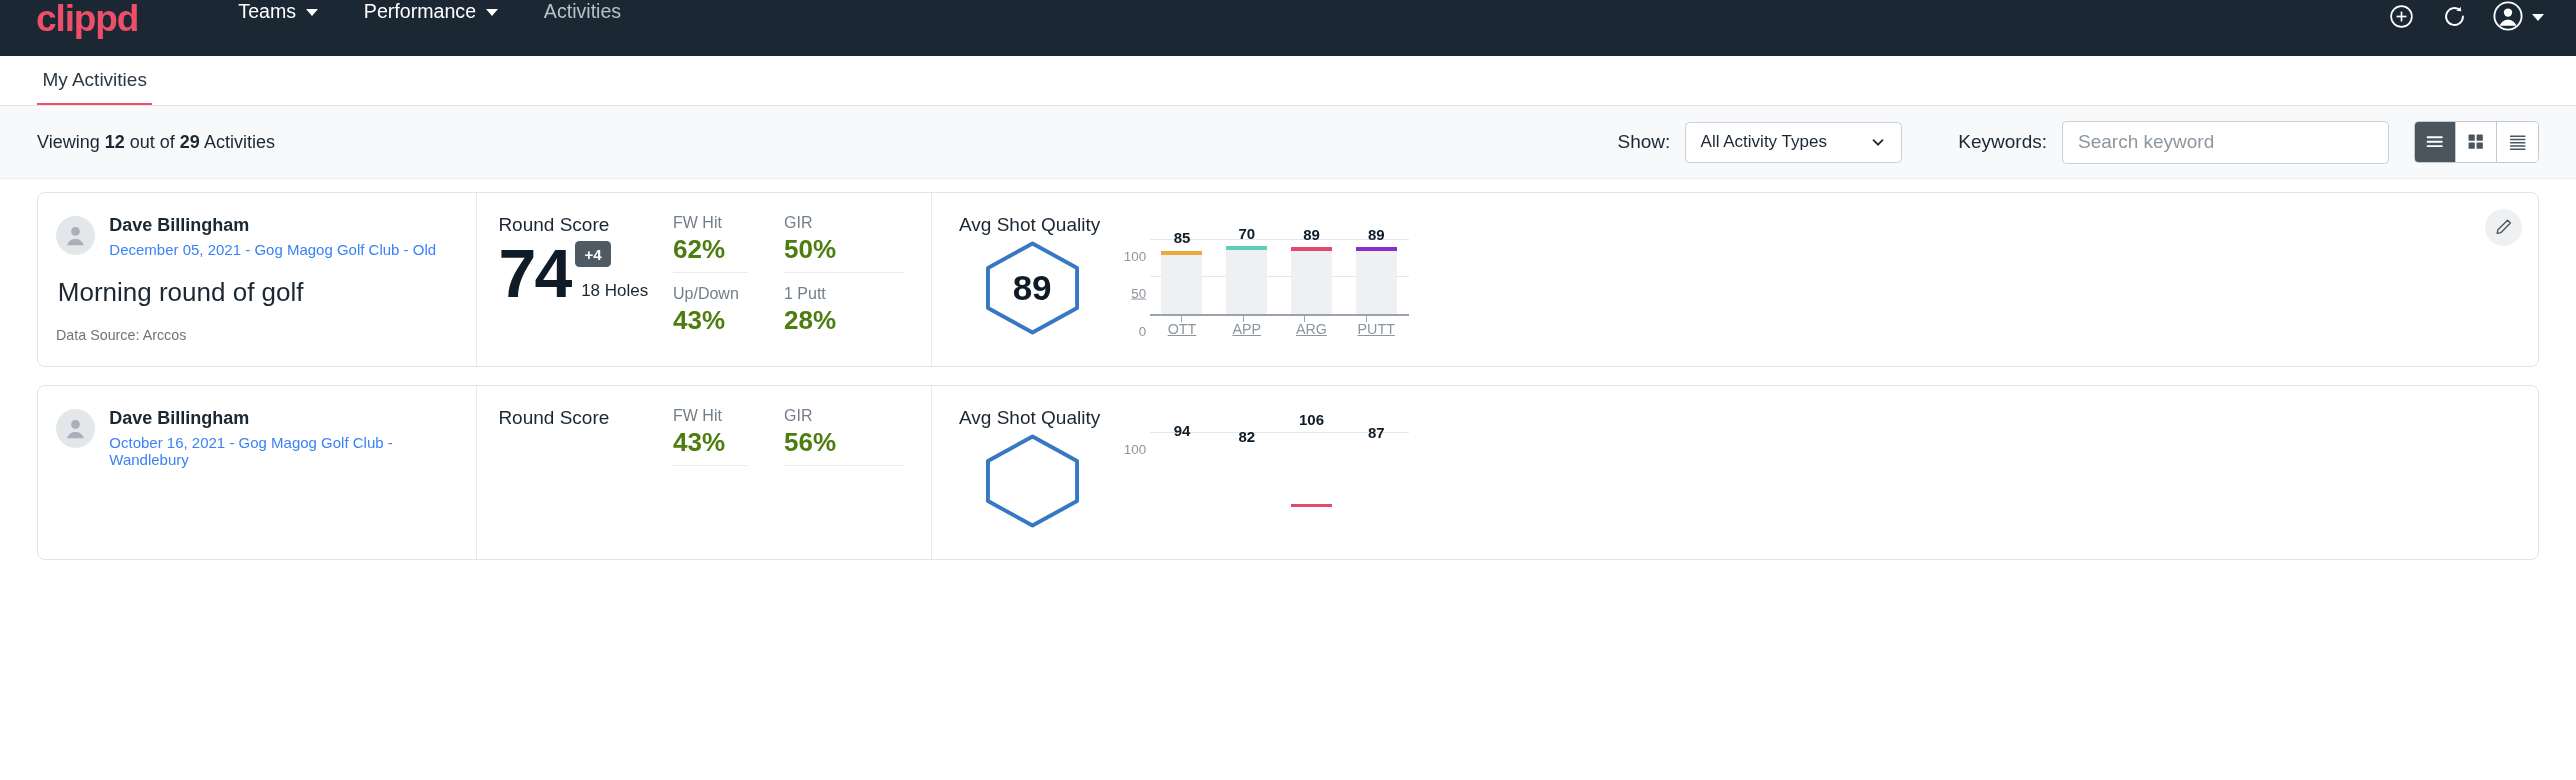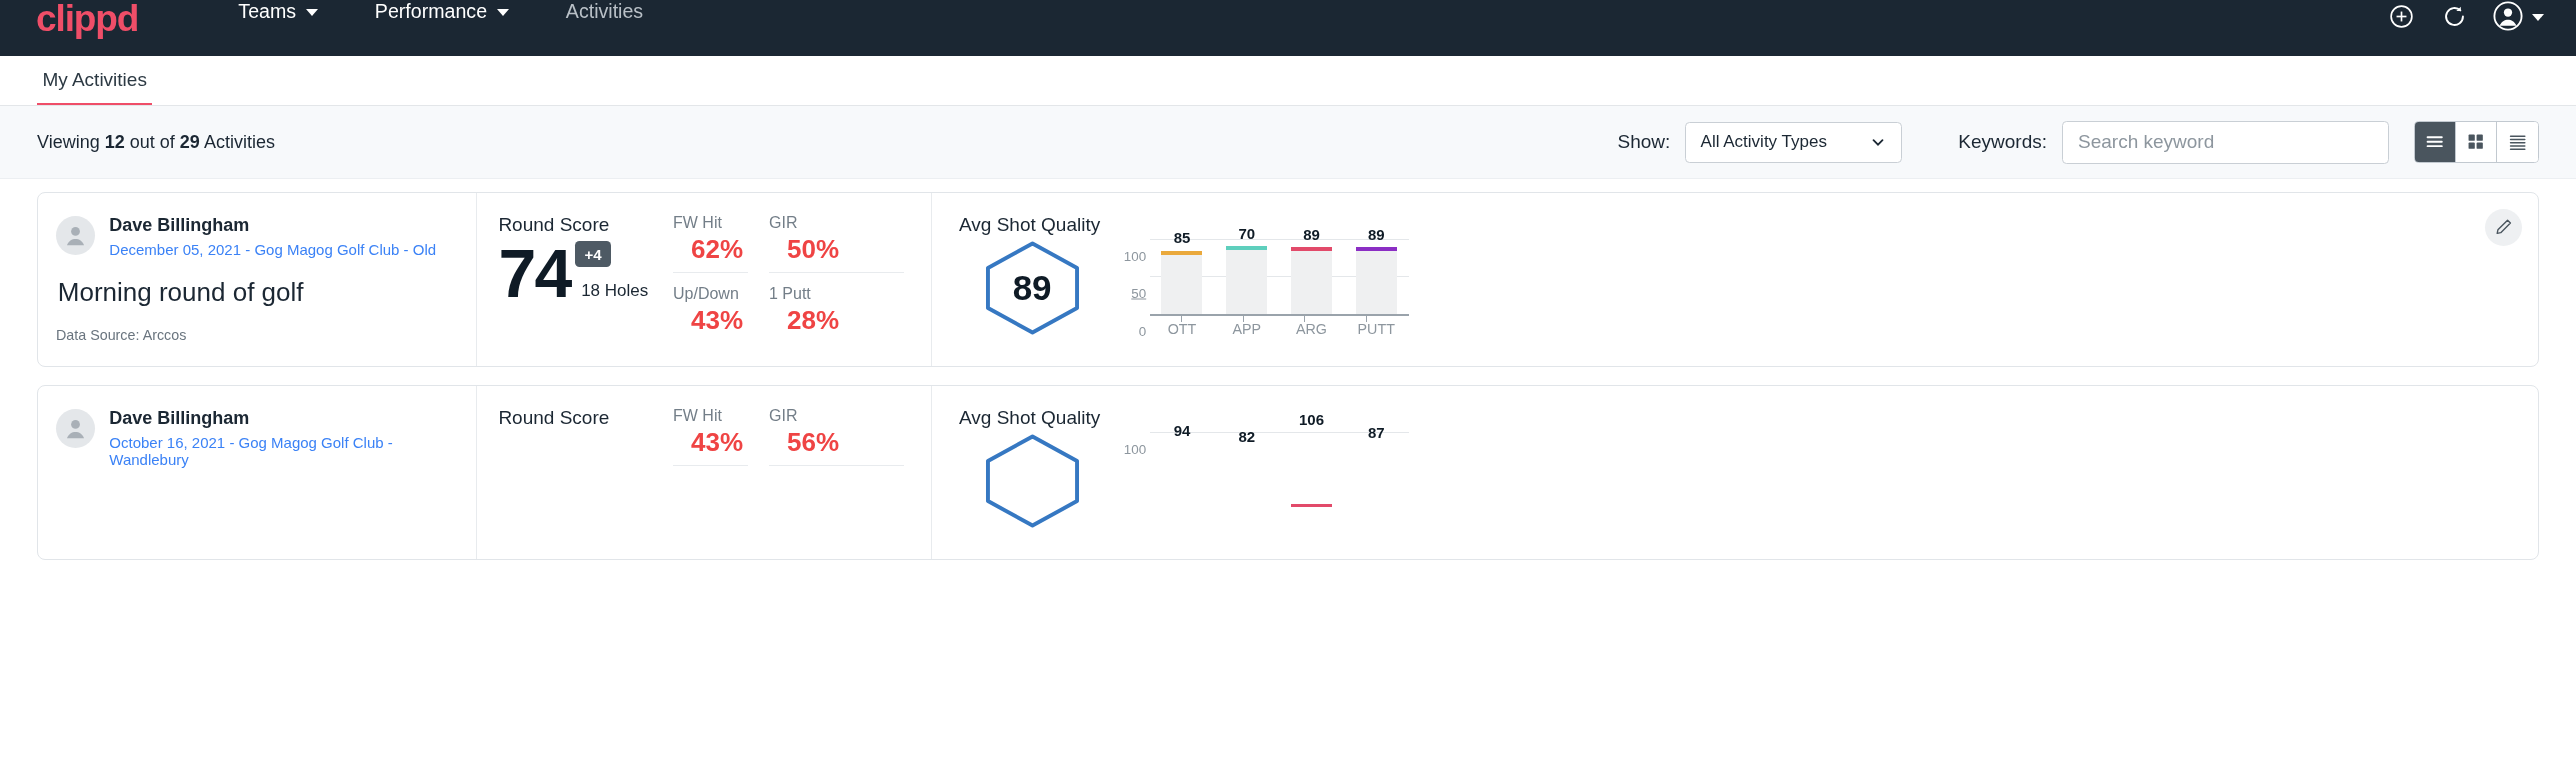--- a/index.html
+++ b/index.html
@@ -19,21 +19,21 @@
     padding: 0 32px 0 36px;
   }
   .logo {
     font-size: 37px;
     font-weight: bold;
     color: #ef4e68;
     letter-spacing: -1.1px;
     margin-right: 77px;
     line-height: 1;
   }
-  .nav-links { display: flex; align-items: center; gap: 11px; }
+  .nav-links { display: flex; align-items: center; gap: 0px; }
   .nav-link {
     color: #ffffff;
     font-size: 19.6px;
     padding: 0 23px;
     display: flex;
     align-items: center;
     gap: 9.8px;
     cursor: pointer;
     white-space: nowrap;
   }
@@ -224,29 +224,29 @@
     margin-left: 10.7px;
     padding-bottom: 4.5px;
   }
 
   
   .col-stats {
     width: 259px;
     padding: 21.4px 0 0 0;
     display: grid;
     grid-template-columns: 75px 1fr;
-    column-gap: 21px;
+    column-gap: 36px;
     align-content: start;
     border-right: 0.9px solid #e8ebee;
     padding-right: 27px;
   }
   .stat-cell { padding-bottom: 7.1px; }
   .stat-cell.bordered { border-bottom: 0.9px solid #e8ebee; margin-bottom: 12.5px; }
   .stat-lbl { font-size: 16px; color: #737e88; }
-  .stat-val { font-size: 26px; font-weight: bold; color: #ef4444; margin-top: 1.8px; margin-left: 18px; }
+  .stat-val { font-size: 26px; font-weight: bold; color: #4d7c0f; margin-top: 1.8px; }
 
   
   .col-quality {
     flex: 1;
     padding: 21.4px 0 0 27px;
     display: flex;
     flex-direction: column;
   }
   .q-body { display: flex; align-items: flex-start; margin-top: 3.6px; }
   .hexwrap { position: relative; width: 107px; height: 98px; margin-left: 19.6px; }
@@ -327,20 +327,21 @@
     left: 0; right: 0;
     top: 82px;
     display: flex;
     justify-content: space-around;
   }
   .xlab {
     width: 41px;
     text-align: center;
     font-size: 14.3px;
     color: #8d969e;
+    text-decoration: underline;
   }
   .tick {
     position: absolute;
     top: 75px;
     width: 1.3px; height: 8px;
     background: #9aa3ab;
   }
 
   .edit-btn {
     position: absolute;

